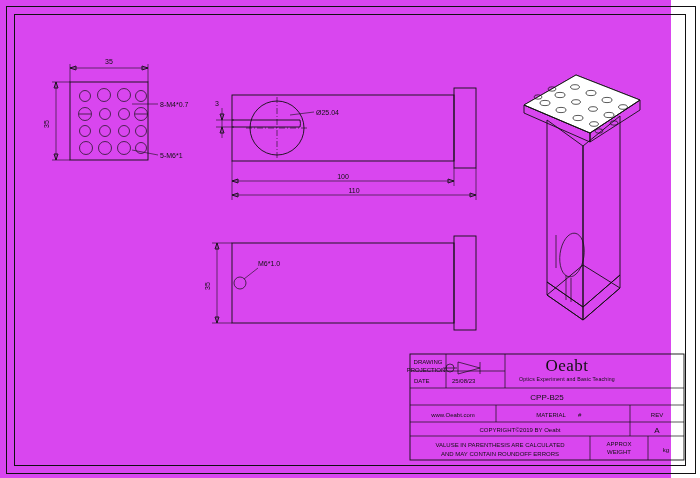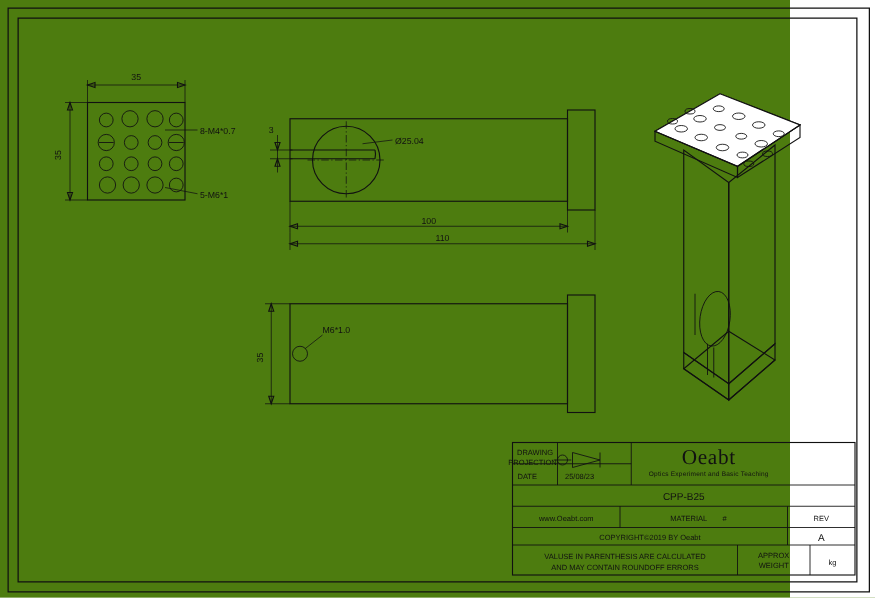--- a/index.html
+++ b/index.html
@@ -1,17 +1,17 @@
 <!DOCTYPE html>
 <html><head>
 <meta charset="utf-8">
 <style>
   html,body{margin:0;padding:0;background:#ffffff;}
   body{width:700px;height:478px;overflow:hidden;font-family:"Liberation Sans",sans-serif;}
-  #sheet{position:relative;width:620px;height:478px;background:#4d7c0f;padding-left:12px;}
+  #sheet{position:relative;width:671px;height:478px;background:#d946ef;}
   .frame-outer{position:absolute;left:6px;top:6px;width:688px;height:466px;border:1.5px solid #111;}
   .frame-inner{position:absolute;left:14px;top:14px;width:670px;height:450px;border:1px solid #111;}
   svg.draw{position:absolute;left:0;top:0;width:700px;height:478px;}
   .ln{stroke:#111;stroke-width:0.9;fill:none;}
   .ln-thin{stroke:#111;stroke-width:0.7;fill:none;}
   .ctr{stroke:#111;stroke-width:0.6;fill:none;stroke-dasharray:6 2 1 2;}
   .dim{stroke:#111;stroke-width:0.6;fill:none;}
   .txt{font-family:"Liberation Sans",sans-serif;font-size:7px;fill:#111;}
   .txt8{font-family:"Liberation Sans",sans-serif;font-size:8px;fill:#111;}
   .txt6{font-family:"Liberation Sans",sans-serif;font-size:6px;fill:#111;}

